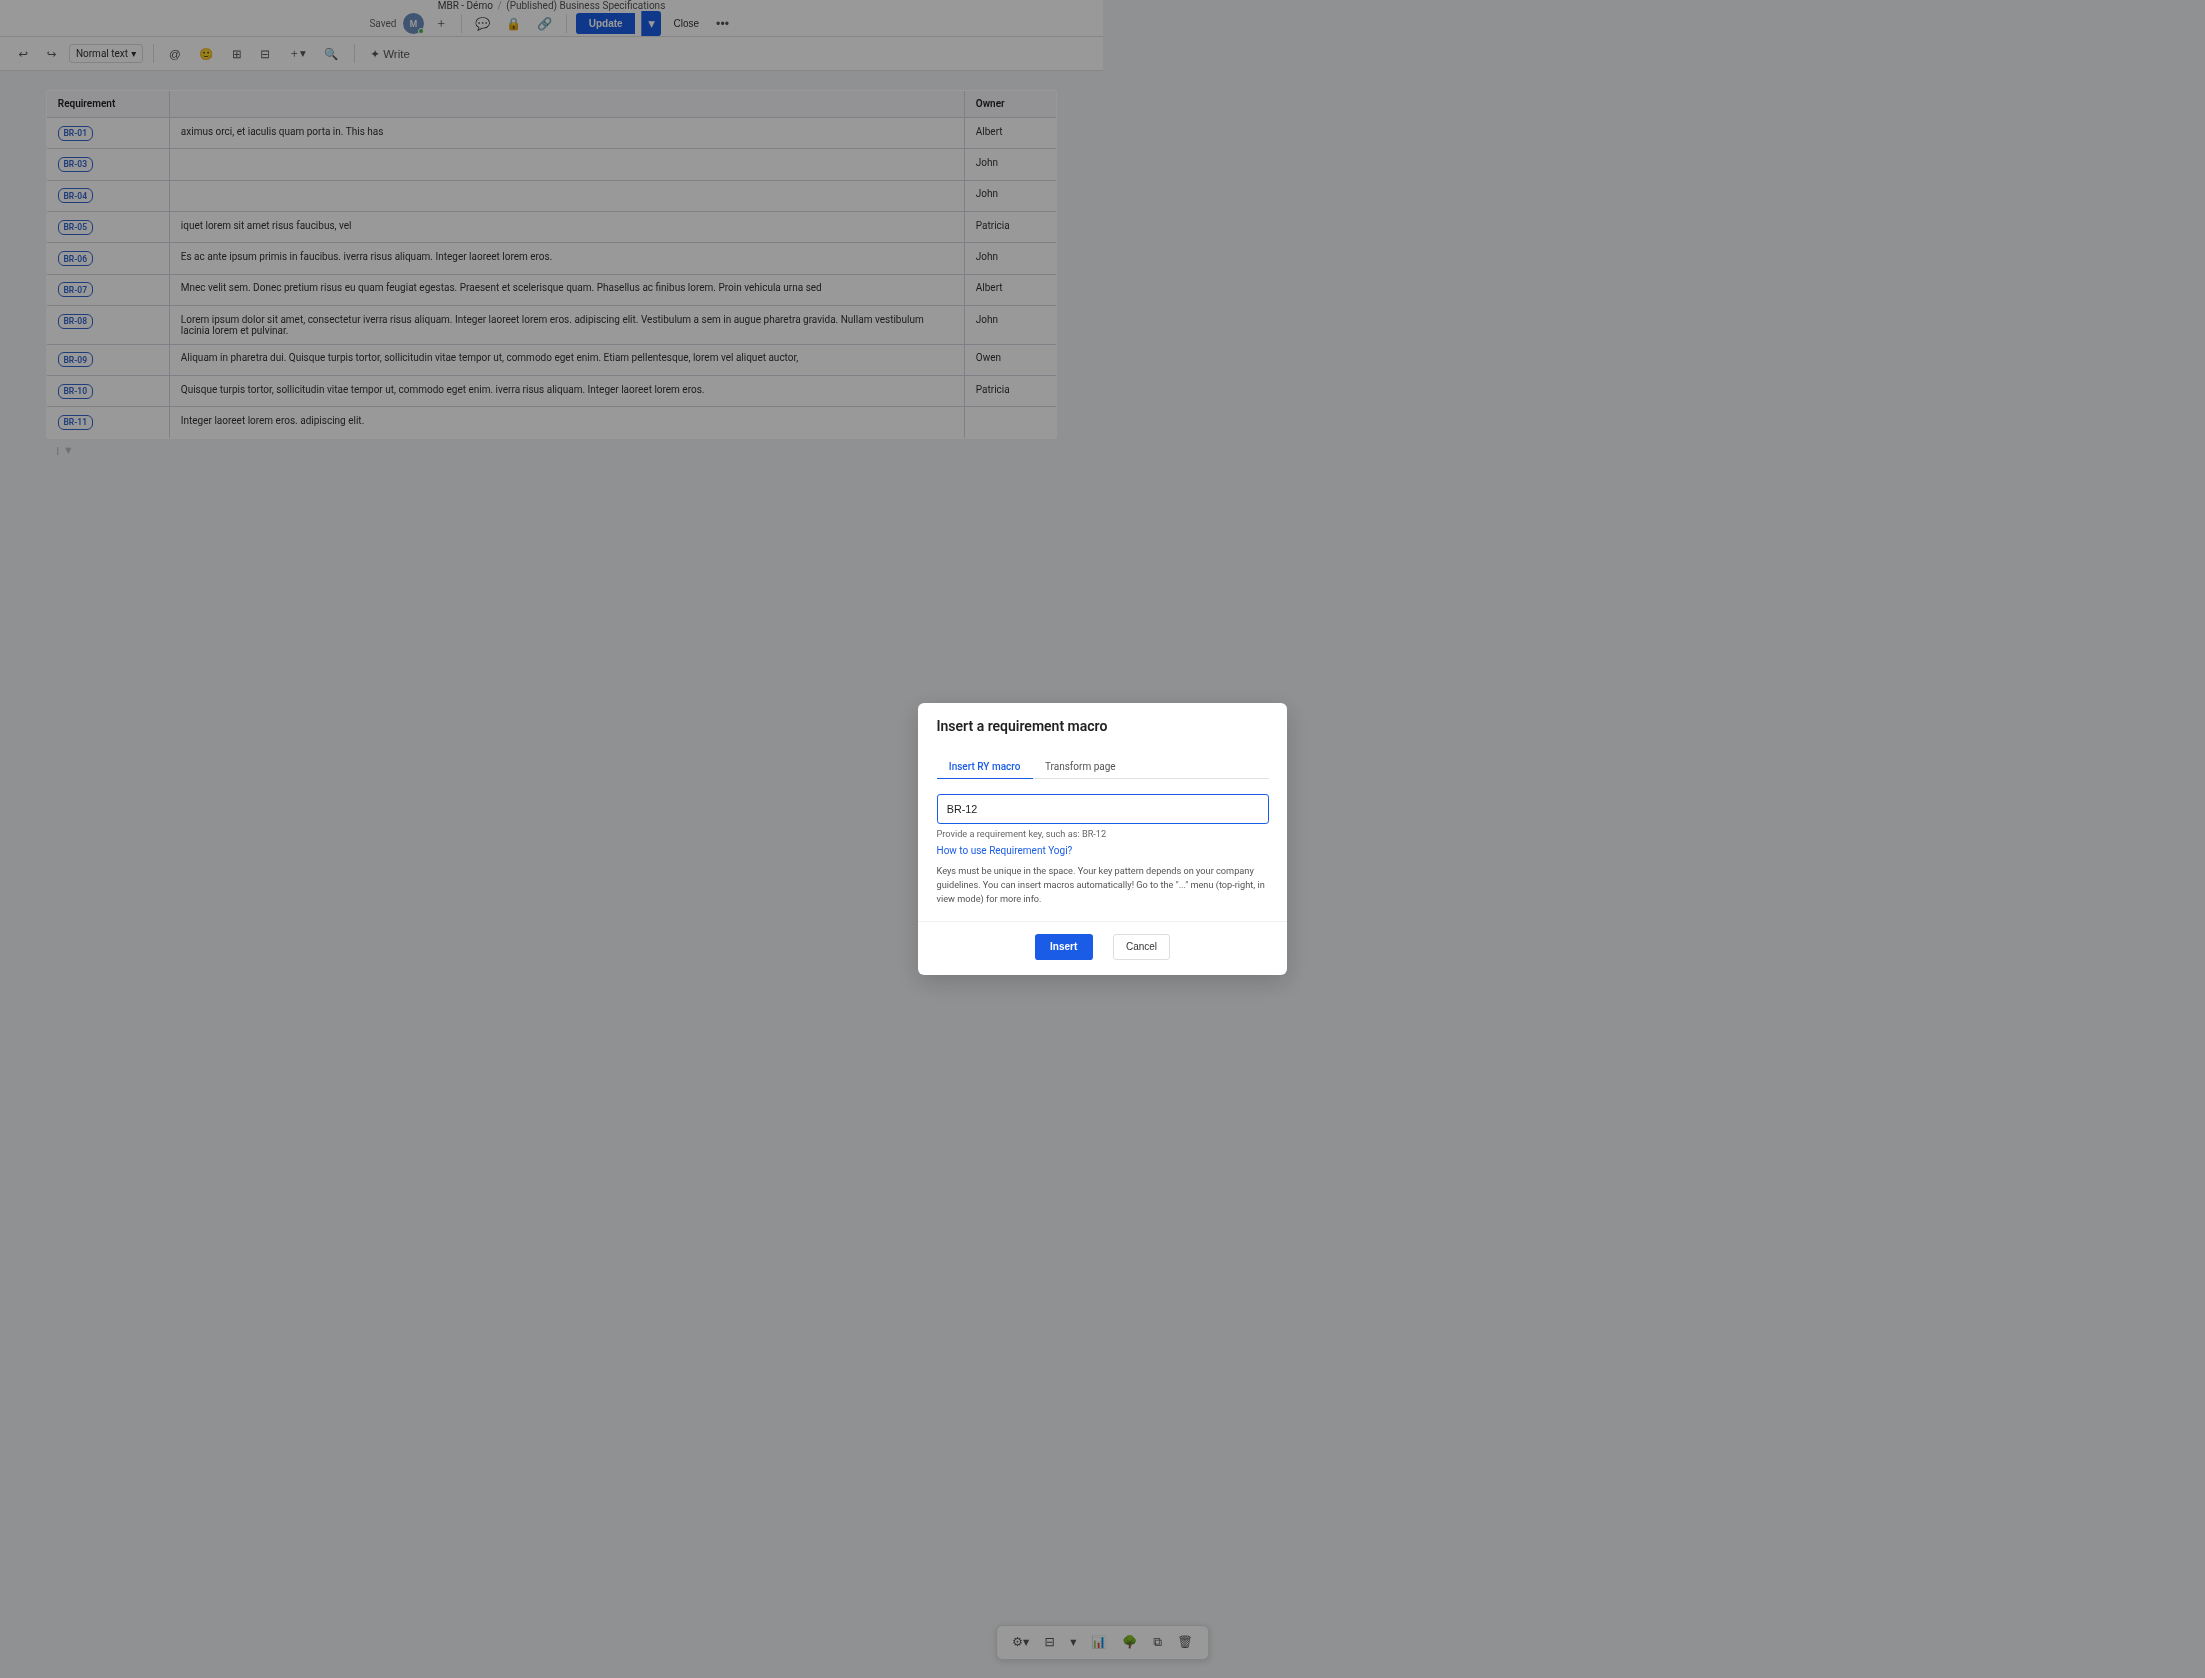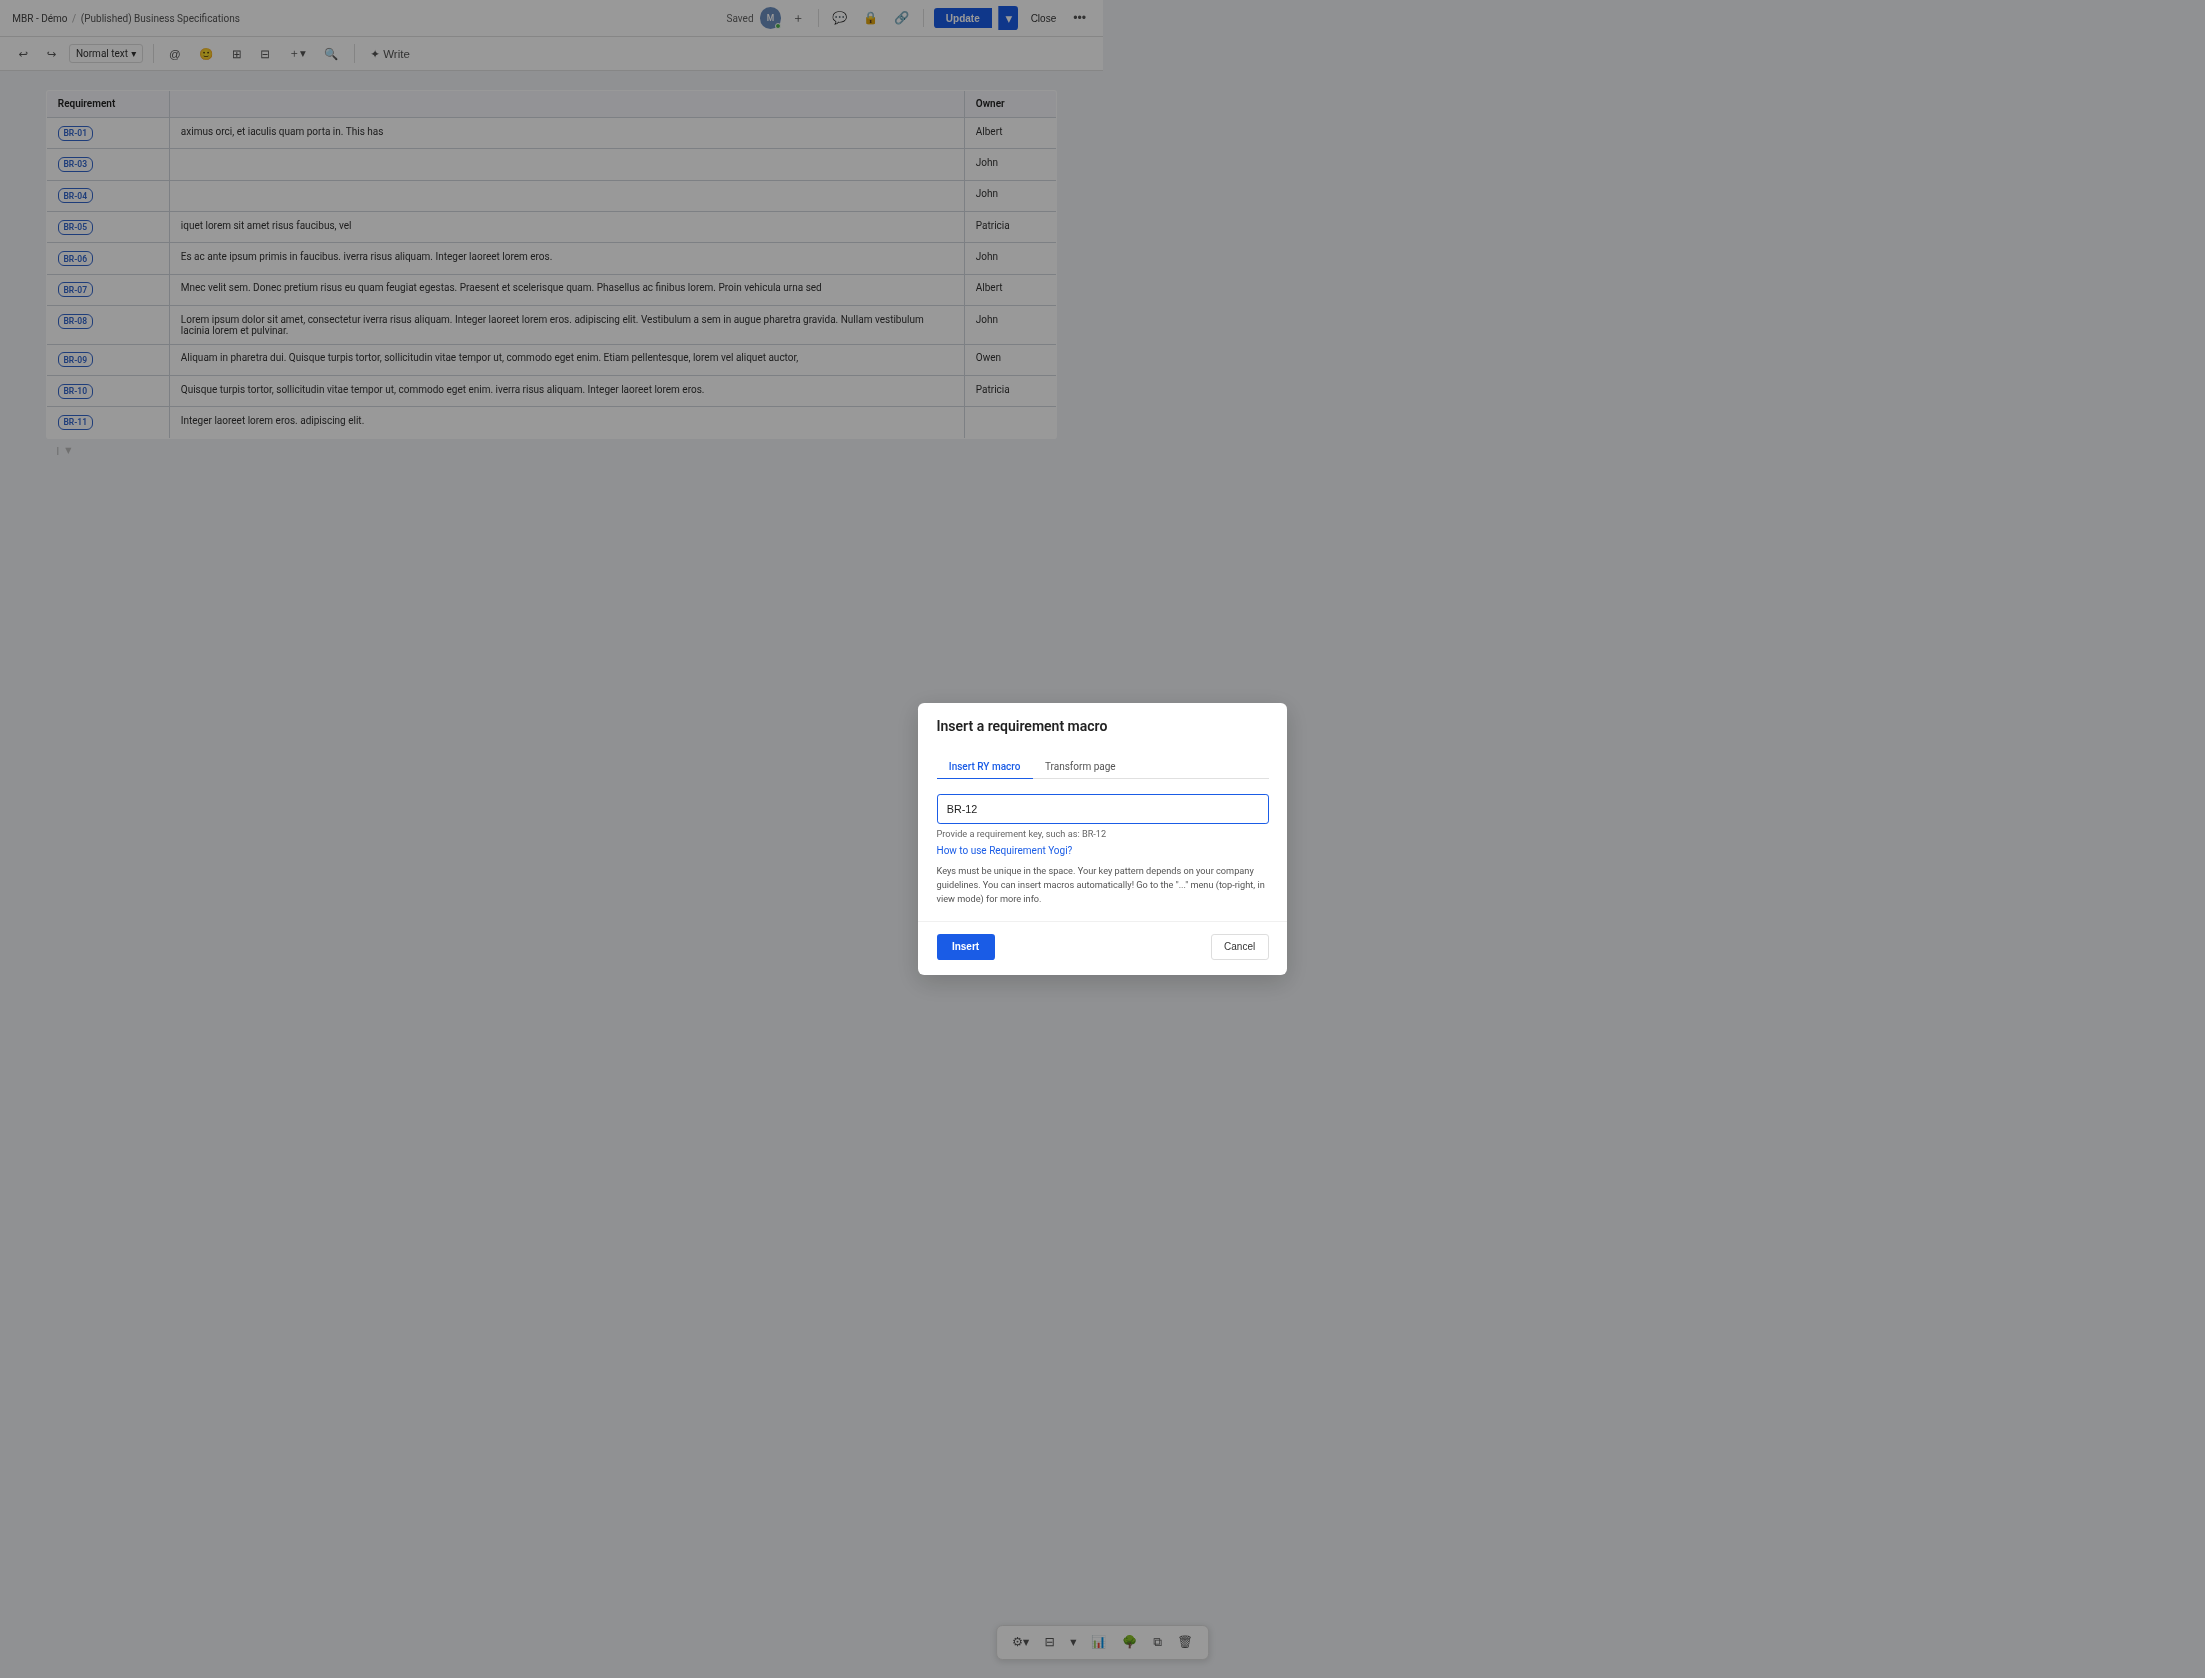--- a/index.html
+++ b/index.html
@@ -9,25 +9,26 @@
       background: #f0f2f5;
       overflow: hidden;
       width: 1103px;
       height: 839px;
     }
 
     
     .top-nav {
       display: flex;
       align-items: center;
-      justify-content: space-between;
+      justify-content: center;
       background: #fff;
       border-bottom: 0.8px solid #e0e0e0;
       padding: 0 12.3px;
       height: 37px;
+      flex-direction: column;
     }
     .top-nav-left {
       display: flex;
       align-items: center;
       gap: 4.6px;
       font-size: 10px;
       color: #444;
     }
     .top-nav-left .separator { color: #aaa; }
     .top-nav-left .published-badge {
@@ -260,21 +261,21 @@
       margin-top: 6px;
     }
     .modal-info {
       font-size: 9.2px;
       color: #555;
       margin-top: 7.7px;
       line-height: 1.5;
     }
     .modal-footer {
       display: flex;
-      justify-content: space-between;
+      justify-content: center;
       gap: 20px;
       padding: 12.3px 18.5px 15.4px;
       border-top: 0.8px solid #f0f0f0;
     }
     .btn-insert {
       background: #1a5ce6;
       color: #fff;
       border: none;
       border-radius: 3.1px;
       padding: 6.2px 15.4px;

